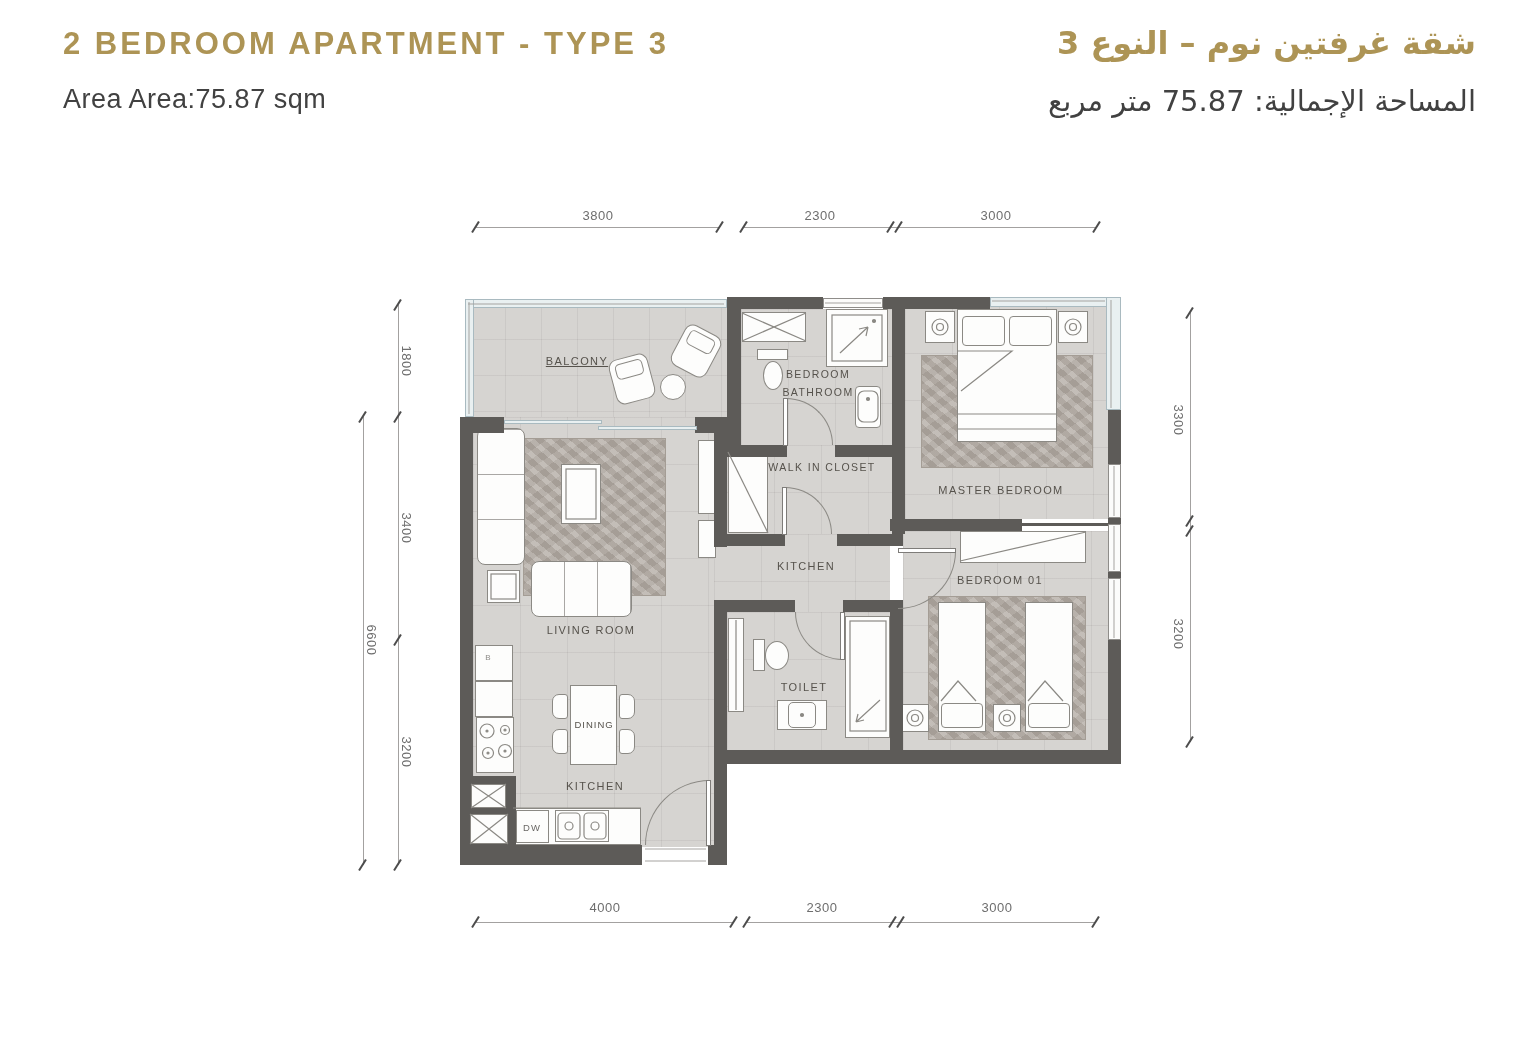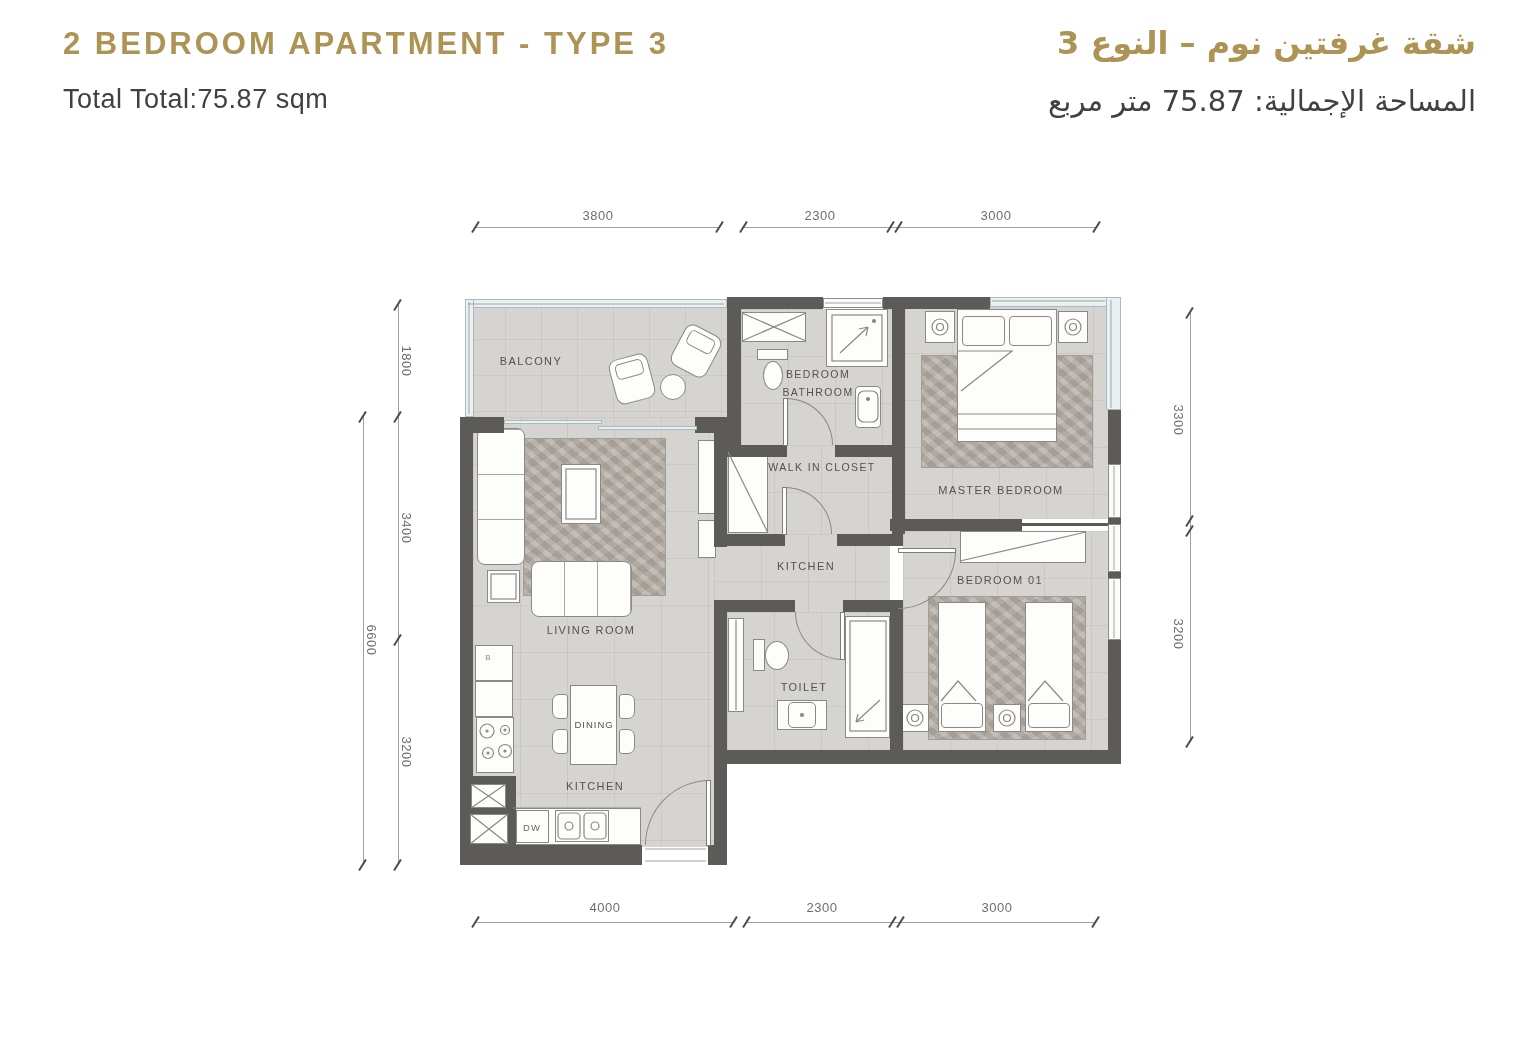--- a/index.html
+++ b/index.html
@@ -32,21 +32,21 @@
   .cushV{background-image:repeating-linear-gradient(0deg,transparent 0 44px,#a9a7a4 44px 45px);}
   .cushH{background-image:repeating-linear-gradient(90deg,transparent 0 32px,#a9a7a4 32px 33px);}
   svg{position:absolute;left:0;top:0;z-index:45;pointer-events:none;}
 </style>
 </head>
 <body>
 
 <div class="page">
 
   <div class="title-en">2 BEDROOM APARTMENT - TYPE 3</div>
-  <div class="area-en">Total Total:75.87 sqm</div>
+  <div class="area-en">Area Area:75.87 sqm</div>
   <div class="title-ar">شقة غرفتين نوم – النوع 3</div>
   <div class="area-ar">المساحة الإجمالية: 75.87 متر مربع</div>
 
   <div class="fl" style="left:469px;top:303px;width:258px;height:114px;background-size:36px 36px;"></div>
   <div class="fl" style="left:473px;top:417px;width:241px;height:434px;"></div>
   <div class="fl" style="left:741px;top:309px;width:151px;height:136px;"></div>
   <div class="fl" style="left:727px;top:445px;width:165px;height:89px;"></div>
   <div class="fl" style="left:714px;top:534px;width:176px;height:78px;"></div>
   <div class="fl" style="left:727px;top:612px;width:163px;height:138px;"></div>
   <div class="fl" style="left:905px;top:306px;width:203px;height:213px;"></div>
@@ -245,21 +245,21 @@
         </g>
       <g>
           <path d="M468 304 L724 304 M469 302 L469 414 M992 301 L1105 301 M1111 300 L1111 408"></path>
         </g>
       <g>
           <path d="M645 849 L706 849 M645 861 L706 861"></path>
         </g>
     </g>
   </svg>
 
-  <div class="rlabel" style="left:531px;top:361px;">BALCONY</div>
+  <div class="rlabel" style="left:577px;top:361px;text-decoration:underline;">BALCONY</div>
   <div class="rlabel" style="left:591px;top:630px;">LIVING ROOM</div>
   <div class="rlabel small" style="left:594px;top:724px;z-index:51;">DINING</div>
   <div class="rlabel" style="left:595px;top:786px;">KITCHEN</div>
   <div class="rlabel wrap" style="left:818px;top:384px;font-size:10.5px;">BEDROOM BATHROOM</div>
   <div class="rlabel" style="left:822px;top:467px;font-size:10.5px;">WALK IN CLOSET</div>
   <div class="rlabel" style="left:806px;top:566px;">KITCHEN</div>
   <div class="rlabel" style="left:1001px;top:490px;">MASTER BEDROOM</div>
   <div class="rlabel" style="left:1000px;top:580px;">BEDROOM 01</div>
   <div class="rlabel" style="left:804px;top:687px;">TOILET</div>
   <div class="rlabel small" style="left:532px;top:827px;z-index:51;color:#6a6865;">DW</div>

